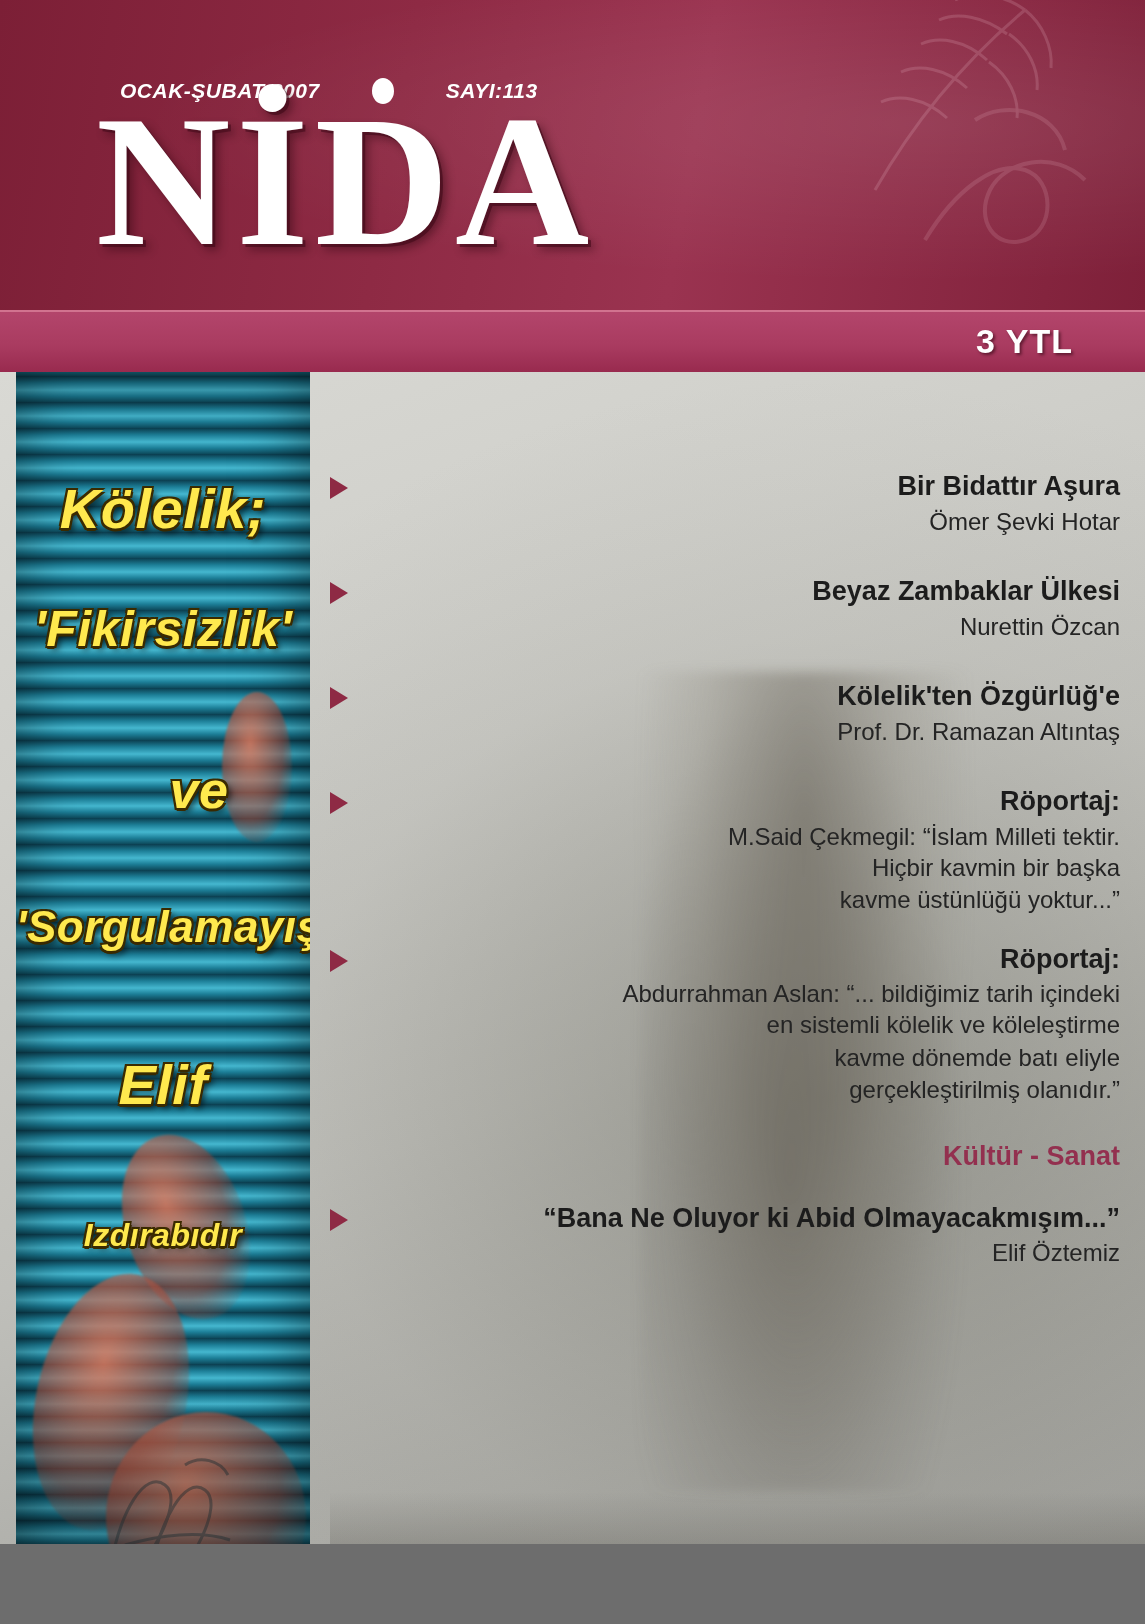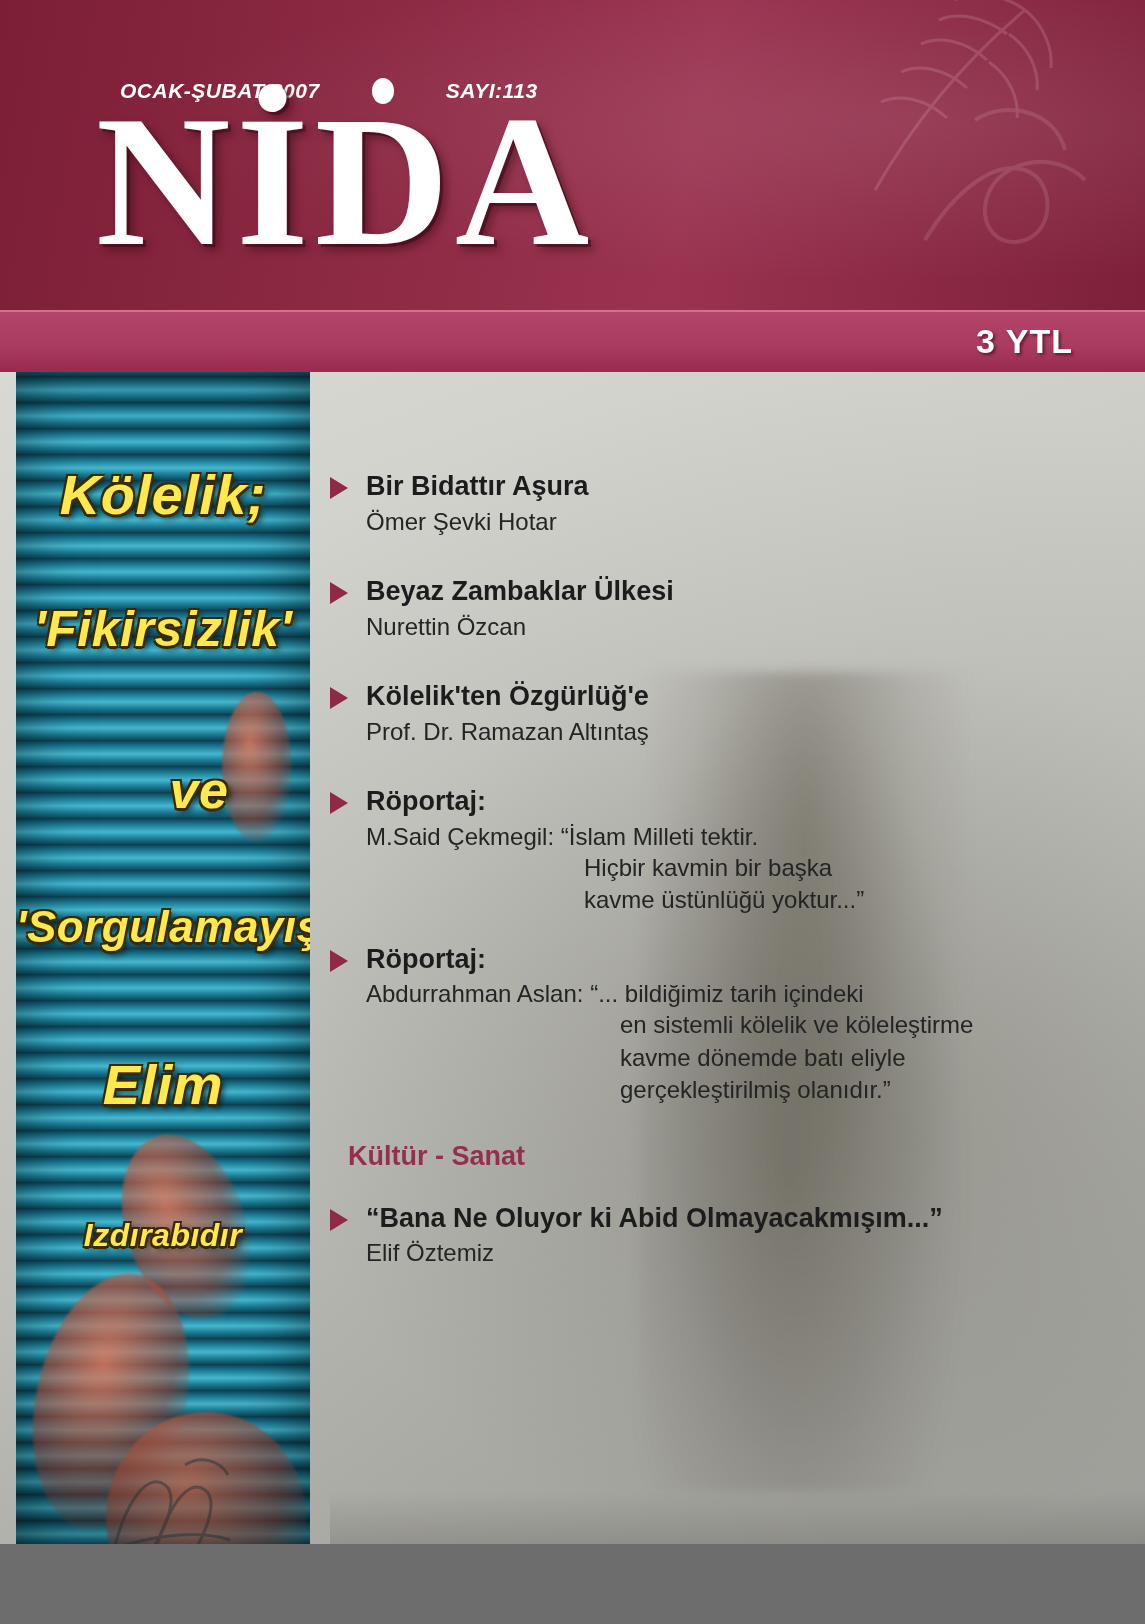--- a/index.html
+++ b/index.html
@@ -185,41 +185,42 @@
     text-align: center;
     color: #ffe94e;
     font-weight: bold;
     font-style: italic;
     letter-spacing: 0.5px;
     text-shadow:
       -2px -2px 0 #3a2a00, 2px -2px 0 #3a2a00,
       -2px 2px 0 #3a2a00, 2px 2px 0 #3a2a00,
       0 3px 0 #3a2a00, 4px 4px 6px rgba(0,0,0,0.6);
   }
-  .sw-1 { top: 90px; font-size: 56px; }
+  .sw-1 { top: 104px; font-size: 56px; }
   .sw-2 { top: 228px; font-size: 50px; }
   .sw-3 { top: 388px; font-size: 52px; padding-left: 36px; }
   .sw-4 { top: 530px; font-size: 44px; }
   .sw-5 { top: 680px; font-size: 56px; }
   .sw-6 { top: 845px; font-size: 32px; }
   .strip-monogram {
     position: absolute;
     left: 74px;
     bottom: 34px;
     width: 150px;
     height: 140px;
     opacity: 0.55;
   }
 
   
   .contents {
     position: absolute;
     left: 330px;
     top: 470px;
     width: 790px;
+    text-align: right;
   }
   .entry {
     position: relative;
     padding-left: 36px;
     margin-bottom: 26px;
   }
   .bullet {
     position: absolute;
     left: 0;
     top: 7px;
@@ -307,21 +308,21 @@
     <div class="coral coral-2"></div>
     <div class="coral coral-3"></div>
     <div class="coral coral-4"></div>
     <div class="strip-dark-bottom"></div>
 
     <div class="strip-words">
       <div class="sw sw-1">Kölelik;</div>
       <div class="sw sw-2">'Fikirsizlik'</div>
       <div class="sw sw-3">ve</div>
       <div class="sw sw-4">'Sorgulamayışın'</div>
-      <div class="sw sw-5">Elim</div>
+      <div class="sw sw-5">Elif</div>
       <div class="sw sw-6">Izdırabıdır</div>
     </div>
 
     <svg class="strip-monogram" viewBox="0 0 150 140">
       <g stroke="#1a2b30" stroke-width="3" fill="none" opacity="0.8">
         <path d="M20 120 C30 60 55 20 75 35 C95 50 60 110 45 120 C30 130 20 120 20 120 Z"></path>
         <path d="M60 125 C70 70 95 25 115 40 C135 55 100 115 85 125"></path>
         <path d="M35 95 C70 85 110 80 140 90"></path>
         <path d="M95 15 C110 5 130 10 138 25"></path>
       </g>

